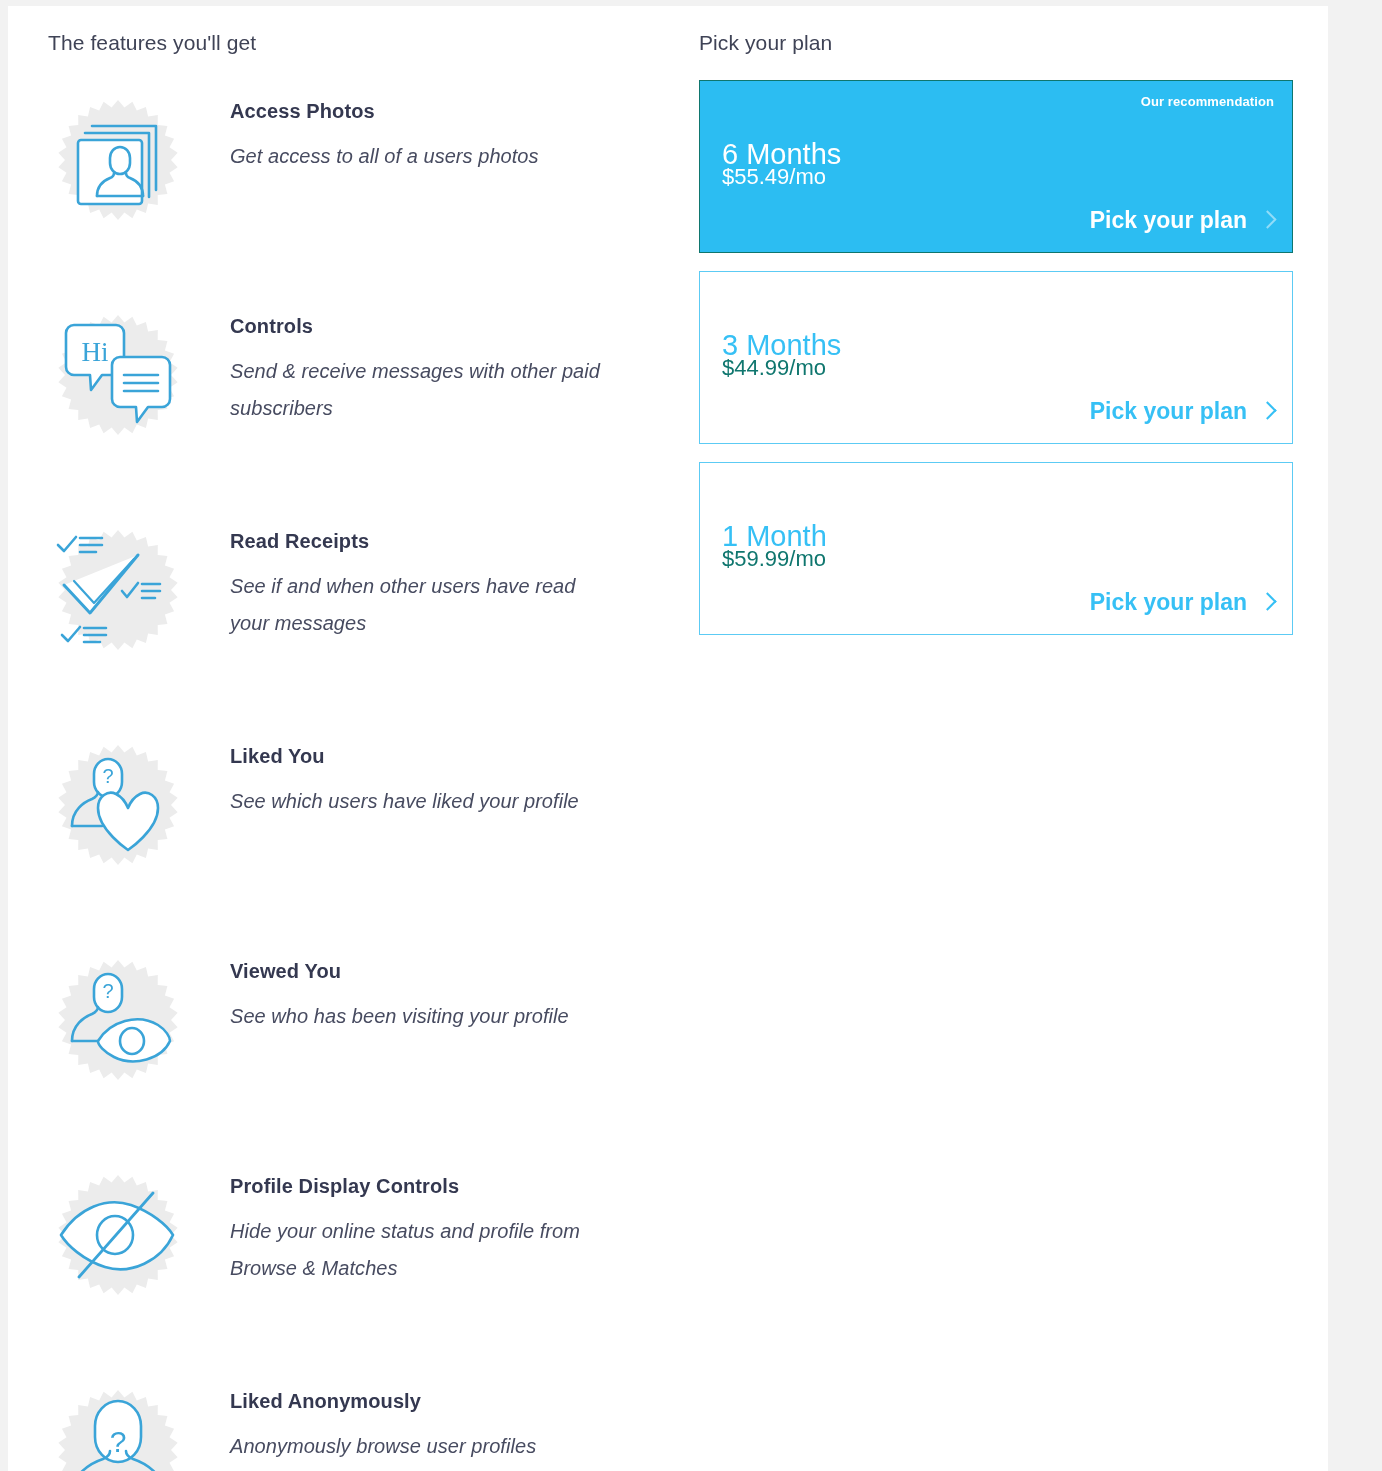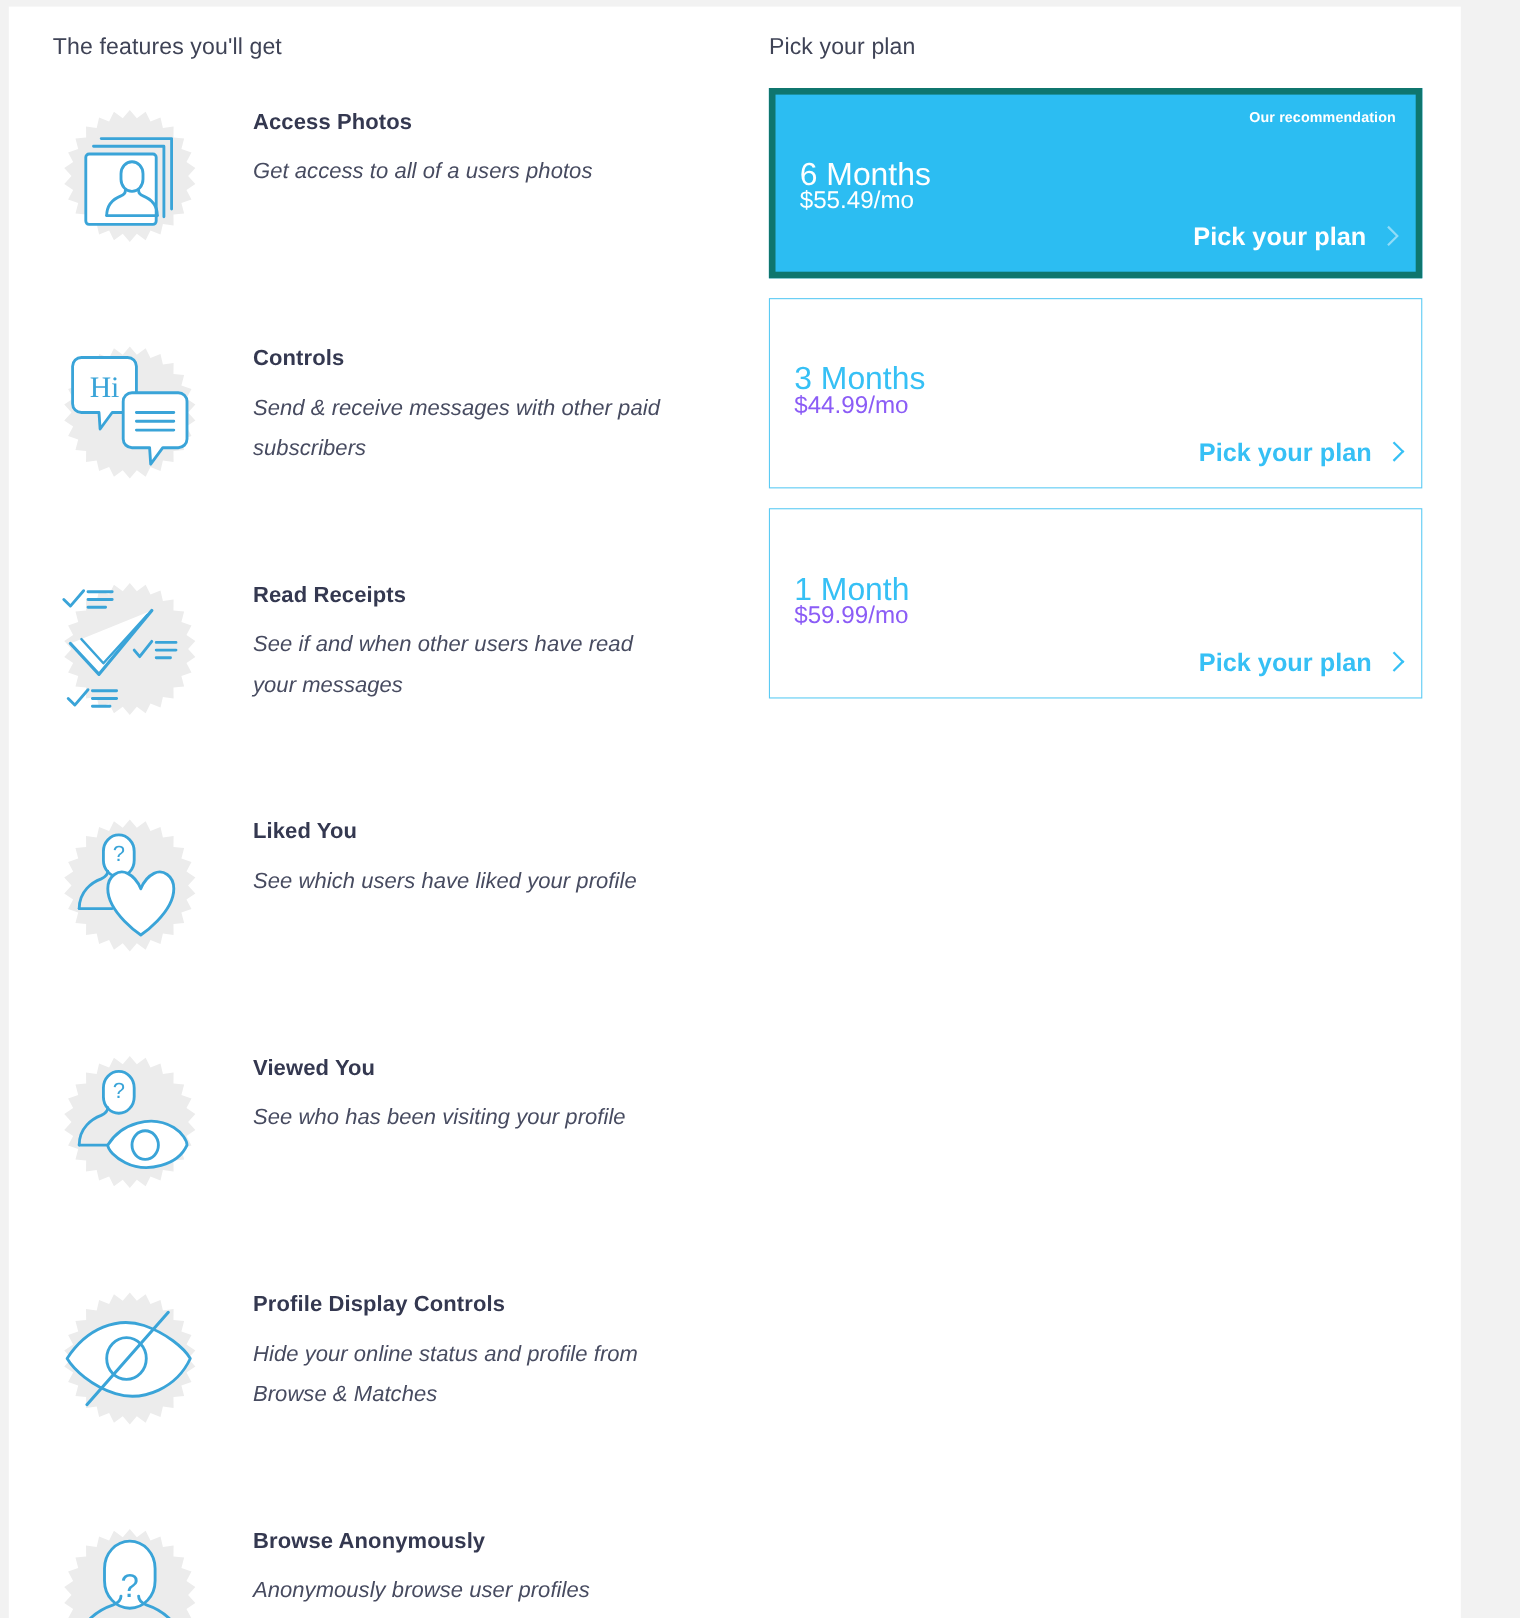--- a/index.html
+++ b/index.html
@@ -103,21 +103,21 @@
     width: 594px;
     height: 173px;
     margin-bottom: 18px;
     background: #ffffff;
     border: 1px solid #5ccbf4;
     cursor: pointer;
   }
 
   .plan-card.featured {
     background: #2cbdf2;
-    border: 6px solid #0f766e;
+    border: 1px solid #0f766e;
     text-align: right;
   }
 
   .plan-recommend {
     position: absolute;
     right: 18px;
     top: 13px;
     font-size: 13px;
     font-weight: bold;
     color: #ffffff;
@@ -134,21 +134,21 @@
     line-height: 34px;
   }
   .featured .plan-name { color: #ffffff; }
 
   .plan-price {
     position: absolute;
     left: 22px;
     top: 82px;
     font-size: 22px;
     font-weight: 400;
-    color: #8b5cf6;
+    color: #0f766e;
     line-height: 28px;
   }
   .featured .plan-price { color: #ffffff; }
 
   .plan-cta {
     position: absolute;
     right: 18px;
     bottom: 18px;
     display: flex;
     align-items: center;
@@ -313,21 +313,21 @@
                 <polygon points="62.0,2.0 68.4,9.4 76.4,3.7 80.8,12.4 89.9,8.9 92.1,18.4 101.8,17.1 101.7,26.9 111.4,27.9 108.9,37.4 118.1,40.7 113.5,49.3 121.6,54.8 115.0,62.0 121.6,69.2 113.5,74.7 118.1,83.3 108.9,86.6 111.4,96.1 101.7,97.1 101.8,106.9 92.1,105.6 89.9,115.1 80.8,111.6 76.4,120.3 68.4,114.6 62.0,122.0 55.6,114.6 47.6,120.3 43.2,111.6 34.1,115.1 31.9,105.6 22.2,106.9 22.3,97.1 12.6,96.1 15.1,86.6 5.9,83.3 10.5,74.7 2.4,69.2 9.0,62.0 2.4,54.8 10.5,49.3 5.9,40.7 15.1,37.4 12.6,27.9 22.3,26.9 22.2,17.1 31.9,18.4 34.1,8.9 43.2,12.4 47.6,3.7 55.6,9.4" fill="#ececec"></polygon>
               </svg>
     <svg class="icon-svg" width="110" height="112" viewBox="0 0 110 112" fill="none" stroke="#3aa4d8" stroke-width="2.6" stroke-linejoin="round" stroke-linecap="round">
       <path d="M32 32 a23 25 0 0 1 46 0 v11 a23 25 0 0 1 -46 0 z" fill="#fff"></path>
       <path d="M8 104 c0-24 20-35 32-39 c5-2 7-5 7-8 M102 104 c0-24-20-35-32-39 c-5-2-7-5-7-8"></path>
       <path d="M8 104 H102"></path>
       <text x="55" y="58" font-family="'Liberation Sans',sans-serif" font-size="30" fill="#3aa4d8" stroke="none" text-anchor="middle">?</text>
     </svg>
             </div>
             <div class="feature-text">
-              <div class="feature-title">Browse Anonymously</div>
+              <div class="feature-title">Liked Anonymously</div>
               <div class="feature-desc">Anonymously browse user profiles (doesn't trigger a profile view)</div>
             </div>
           </div>
         </div>
     </div>
 
     <div id="plans-col">
       <div class="col-heading">Pick your plan</div>
       <div id="plans-list" style="margin-top:24px;">
           <div class="plan-card featured">

